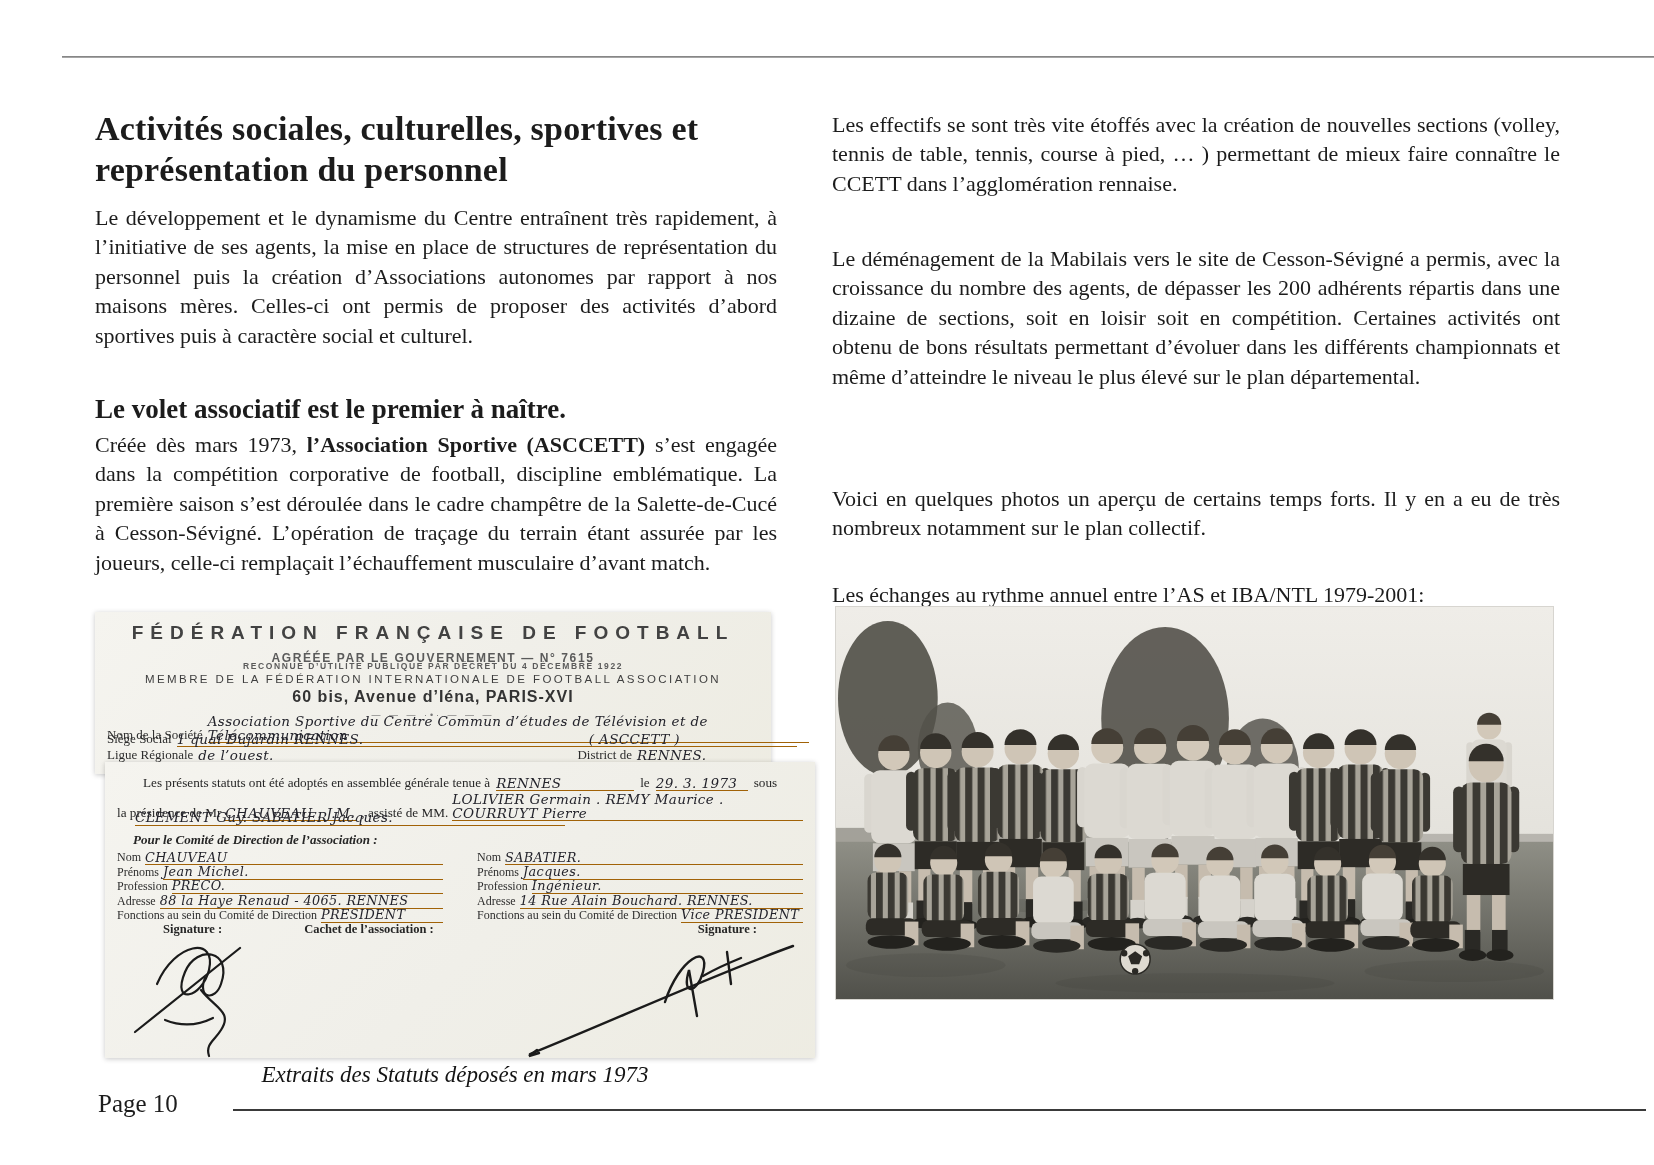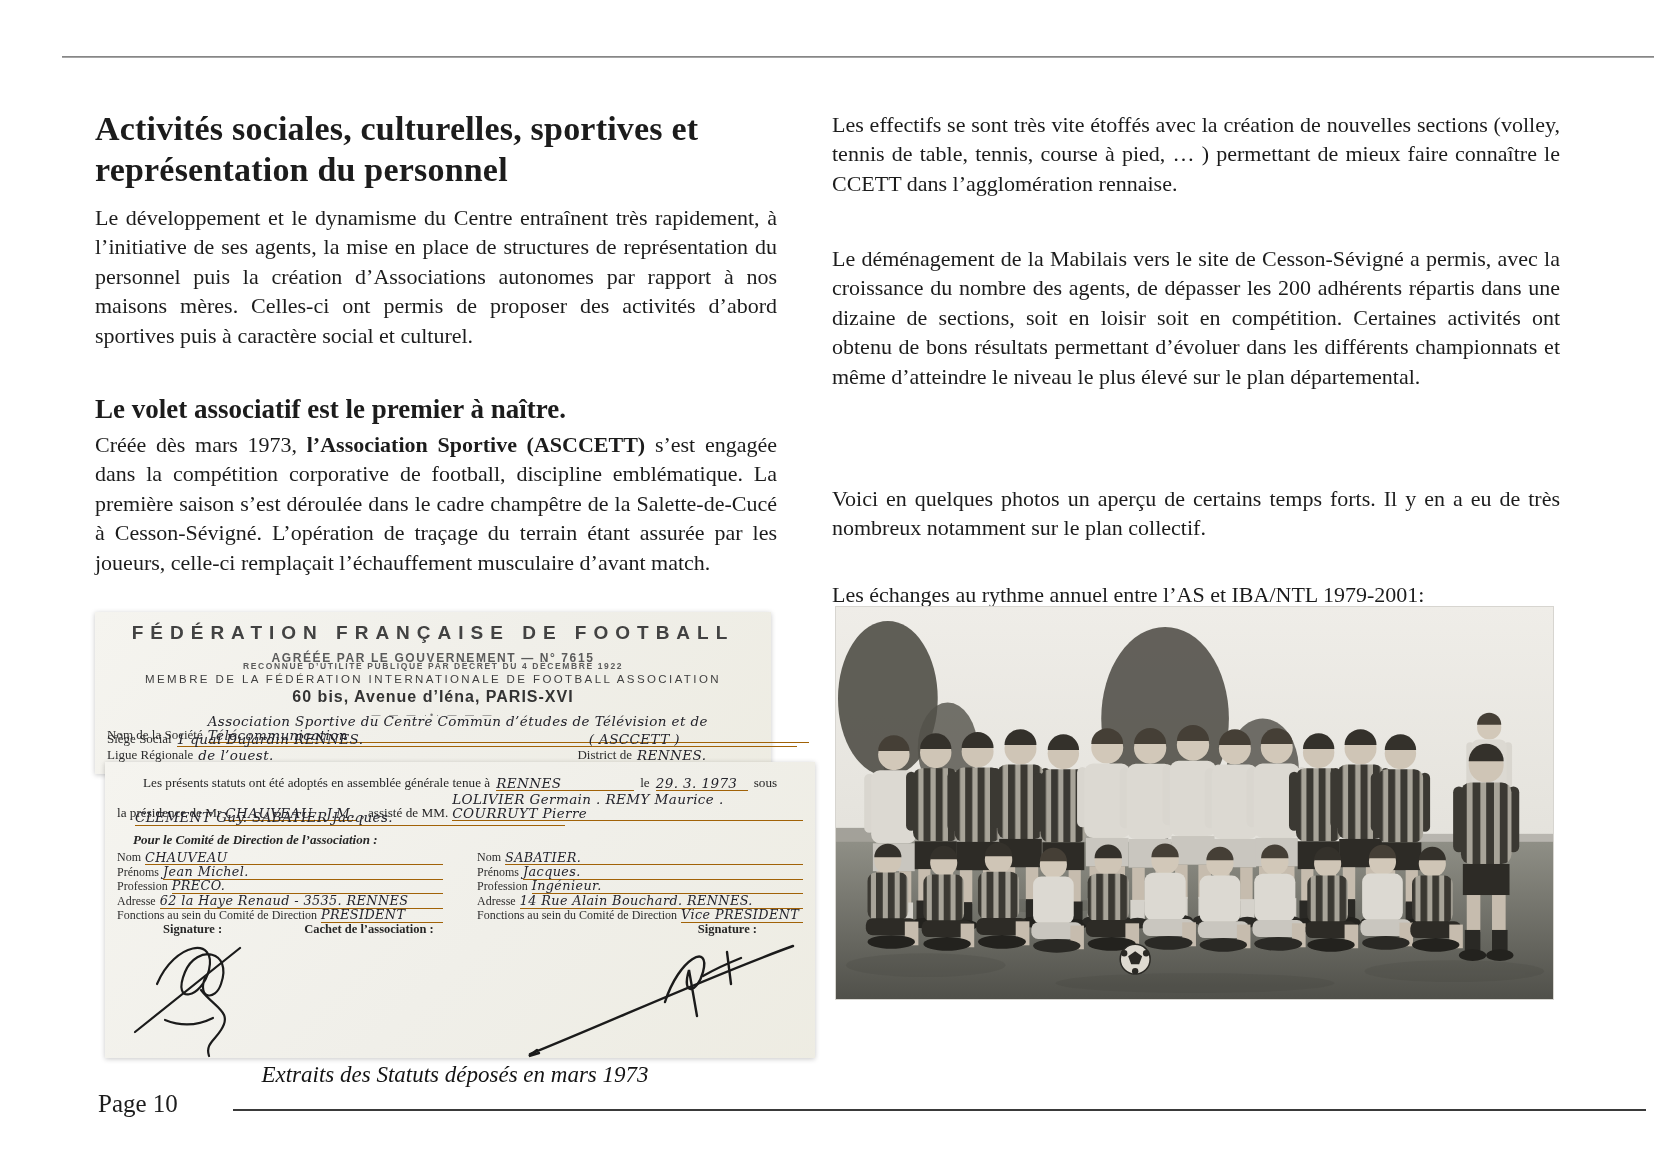--- a/index.html
+++ b/index.html
@@ -133,21 +133,21 @@
           <div class="prow">
             <span class="lbl">Prénoms</span>
             <span class="hw uline grow">Jean Michel.</span>
           </div>
           <div class="prow">
             <span class="lbl">Profession</span>
             <span class="hw uline grow">PRECO.</span>
           </div>
           <div class="prow">
             <span class="lbl">Adresse</span>
-            <span class="hw uline grow">62 la Haye Renaud - 3535. RENNES</span>
+            <span class="hw uline grow">88 la Haye Renaud - 4065. RENNES</span>
           </div>
           <div class="prow">
             <span class="lbl">Fonctions au sein du Comité de Direction</span>
             <span class="hw uline grow">PRESIDENT</span>
           </div>
         </div>
         <div class="pcol">
           <div class="prow">
             <span class="lbl">Nom</span>
             <span class="hw uline grow">SABATIER.</span>

